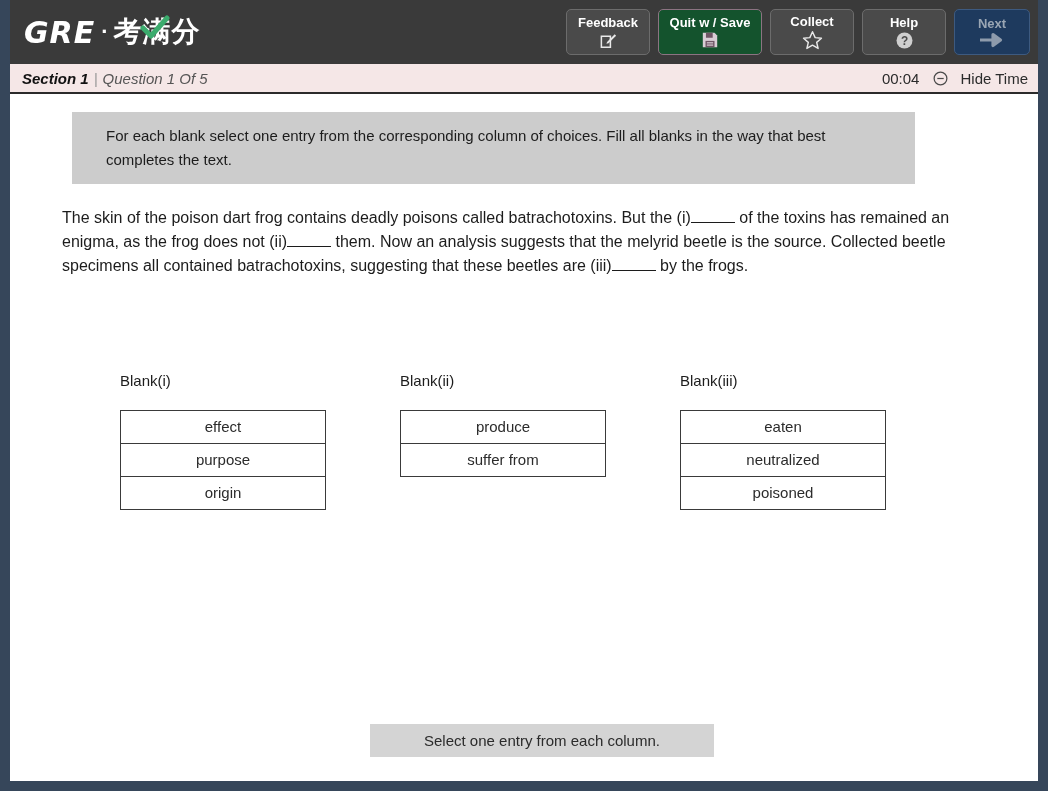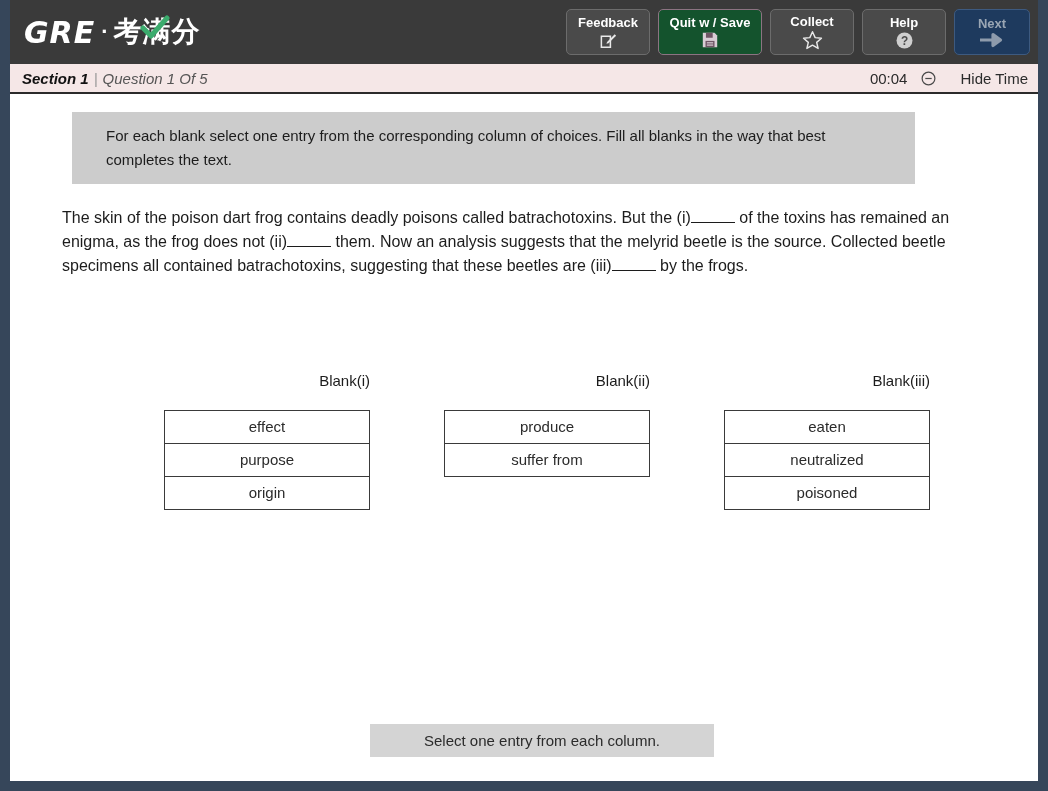--- a/index.html
+++ b/index.html
@@ -144,21 +144,21 @@
   .section-right {
     display: flex;
     align-items: center;
     gap: 14px;
     font-size: 15px;
     color: #2b2b2b;
   }
   .hide-time {
     display: flex;
     align-items: center;
-    gap: 24px;
+    gap: 12px;
     cursor: pointer;
   }
 
   
   .content {
     flex: 1 1 auto;
     position: relative;
     background: #ffffff;
     overflow: hidden;
   }
@@ -195,21 +195,21 @@
     left: 110px;
     top: 278px;
     width: 820px;
     display: flex;
     gap: 30px;
   }
   .col {
     width: 250px;
     display: flex;
     flex-direction: column;
-    align-items: flex-end;
+    align-items: flex-start;
   }
   .col-title {
     font-size: 15px;
     color: #1c1c1c;
     margin-bottom: 21px;
   }
   .choice-box {
     width: 206px;
     border: 1px solid #3a3a3a;
     background: #ffffff;

